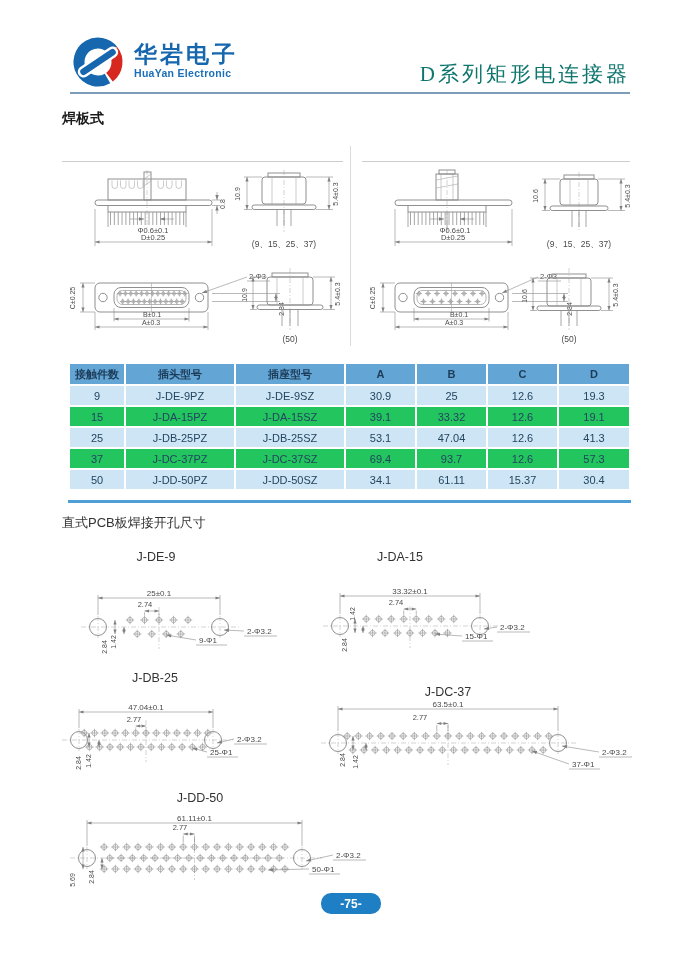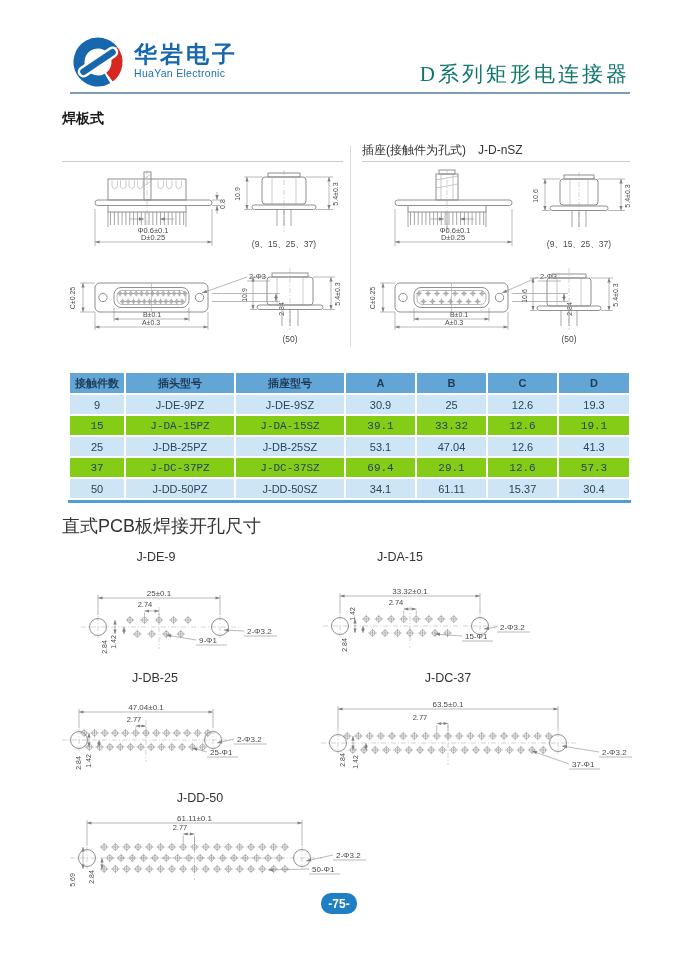--- a/index.html
+++ b/index.html
@@ -1,66 +1,65 @@
 <!DOCTYPE html>
 <html><head>
 <meta charset="utf-8">
 <style>
   html,body{margin:0;padding:0;background:#fff;}
   .page{position:relative;width:700px;height:956px;background:#fff;overflow:hidden;
         font-family:"Liberation Sans",sans-serif;color:#222;border-radius:28px;}
   .abs{position:absolute;}
   .brand-cn{color:#1667ad;font-size:23px;font-weight:bold;letter-spacing:3px;line-height:1.1;}
-  .brand-en{color:#1a6fb8;font-size:10.5px;font-weight:normal;letter-spacing:0.3px;}
+  .brand-en{color:#1a6fb8;font-size:10.5px;font-weight:bold;letter-spacing:0.3px;}
   .doc-title{color:#0f766e;font-family:"Liberation Serif",serif;font-size:21px;letter-spacing:3px;
              width:330px;text-align:right;}
   .hrule{background:#7d9cba;height:2px;}
   .main-title{font-size:14px;font-weight:bold;color:#1a1a1a;}
   .sub-header{font-size:12px;color:#333;}
   .uline{background:#cccccc;height:1px;}
   .vdiv{background:#dadada;width:1px;}
-  .pcb-title{font-size:18px;color:#333;}
+  .pcb-title{font-size:13px;color:#333;}
   .draw-title{font-size:12.5px;color:#333;transform:translateX(-50%);white-space:nowrap;}
   svg.draw{position:absolute;overflow:visible;}
   svg text{font-family:"Liberation Sans",sans-serif;fill:#4a4a4a;}
   .ln{fill:none;stroke:#8f8f8f;stroke-width:1;}
   .thin{fill:none;stroke:#a8a8a8;stroke-width:0.6;}
   .thin2{fill:none;stroke:#9a9a9a;stroke-width:0.7;}
   .comb{fill:none;stroke:#8f8f8f;stroke-width:0.8;}
   .dim{fill:none;stroke:#8a8a8a;stroke-width:0.6;}
   .cl{fill:none;stroke:#b5b5b5;stroke-width:0.6;stroke-dasharray:5 2 1 2;}
   table.parts{border-collapse:separate;border-spacing:2px;background:#fff;table-layout:fixed;}
   table.parts th{background:#63a5d5;color:#1d3c58;font-weight:bold;font-size:11px;height:20px;
                  text-align:center;padding:0;}
   table.parts td{font-size:11px;color:#24455f;text-align:center;height:19px;padding:0;}
   tr.light td{background:#cde5f4;}
-  tr.dark td{background:#84cc16;font-family:Liberation Mono, monospace;}
+  tr.dark td{background:#22c55e;}
   .tbl-underline{background:#4f9ed6;height:3px;}
   .badge{background:#1e7fc4;color:#fff;font-size:12px;font-weight:bold;border-radius:10px;
-         width:36px;height:21px;display:flex;align-items:center;justify-content:center;}
+         width:60px;height:21px;display:flex;align-items:center;justify-content:center;}
 </style>
 </head>
 <body>
 
 <div class="page">
 
   <svg class="draw" style="left:70px;top:36px" width="58" height="54" viewBox="0 0 58 54">
     <circle cx="28" cy="26" r="19" fill="none" stroke="#1667ad" stroke-width="11" stroke-dasharray="86 34" transform="rotate(60 28 26)"></circle>
     <circle cx="28" cy="26" r="19" fill="none" stroke="#d6281e" stroke-width="11" stroke-dasharray="30 90" transform="rotate(-38 28 26)"></circle>
     <rect x="6" y="21.5" width="44" height="9" rx="4.5" fill="#1667ad" stroke="#ffffff" stroke-width="2.5" transform="rotate(-34 28 26)"></rect>
   </svg>
   <div class="abs" style="left:134px;top:42px">
     <div class="brand-cn">华岩电子</div>
     <div class="brand-en">HuaYan Electronic</div>
   </div>
   <div class="abs doc-title" style="left:300px;top:60px">D系列矩形电连接器</div>
   <div class="abs hrule" style="left:70px;top:92px;width:560px"></div>
 
   <div class="abs main-title" style="left:62px;top:110px">焊板式</div>
-  <div class="abs sub-header" style="left:362px;top:142px">插座(接触件为孔式)　J-D-nSZ</div>
   <div class="abs uline" style="left:62px;top:161px;width:281px"></div>
   <div class="abs uline" style="left:362px;top:161px;width:268px"></div>
   <div class="abs vdiv" style="left:350px;top:146px;height:200px"></div>
 
   <svg class="draw" style="left:62px;top:168px" width="185" height="95" viewBox="0 0 185 95">
     <line x1="85" y1="2" x2="85" y2="62" class="cl"></line>
     <rect x="46" y="11" width="78" height="21" class="ln"></rect>
     <g>
         <path d="M50,12.5 v5.25 a2.75,2.75 0 0 0 5.5,0 v-5.25" class="thin"></path>
         <path d="M58.5,12.5 v5.25 a2.75,2.75 0 0 0 5.5,0 v-5.25" class="thin"></path>
@@ -466,21 +465,21 @@
     <line x1="76" y1="48.5" x2="88" y2="48.5" class="dim"></line>
     <line x1="84" y1="16" x2="84" y2="48.5" class="dim"></line>
     <text x="93" y="33" transform="rotate(-90 93 33)" text-anchor="middle" font-size="7">5.4±0.3</text>
     <text x="44" y="80" text-anchor="middle" font-size="8.5">(50)</text>
   <polygon points="8,16 6.4,20.5 9.6,20.5" fill="#808080"></polygon>
       <polygon points="8,48.5 6.4,44 9.6,44" fill="#808080"></polygon>
       <polygon points="84,16 82.4,20.5 85.6,20.5" fill="#808080"></polygon>
       <polygon points="84,48.5 82.4,44 85.6,44" fill="#808080"></polygon>
     </svg>
 
-  <table class="parts abs" style="left:68px;top:371px">
+  <table class="parts abs" style="left:68px;top:362px">
     <colgroup>
       <col style="width:54px">
         <col style="width:108px">
         <col style="width:108px">
       <col style="width:69px">
         <col style="width:69px">
         <col style="width:69px">
         <col style="width:70px">
     </colgroup>
     <thead>
@@ -520,21 +519,21 @@
           <td>53.1</td>
           <td>47.04</td>
           <td>12.6</td>
           <td>41.3</td>
         </tr>
         <tr class="dark">
           <td>37</td>
           <td>J-DC-37PZ</td>
           <td>J-DC-37SZ</td>
           <td>69.4</td>
-          <td>29.1</td>
+          <td>93.7</td>
           <td>12.6</td>
           <td>57.3</td>
         </tr>
         <tr class="light">
           <td>50</td>
           <td>J-DD-50PZ</td>
           <td>J-DD-50SZ</td>
           <td>34.1</td>
           <td>61.11</td>
           <td>15.37</td>
@@ -542,21 +541,21 @@
         </tr>
       </tbody>
   </table>
   <div class="abs tbl-underline" style="left:68px;top:500px;width:563px"></div>
 
   <div class="abs pcb-title" style="left:62px;top:514px">直式PCB板焊接开孔尺寸</div>
 
   <div class="abs draw-title" style="left:156px;top:550px">J-DE-9</div>
   <div class="abs draw-title" style="left:400px;top:550px">J-DA-15</div>
   <div class="abs draw-title" style="left:155px;top:671px">J-DB-25</div>
-  <div class="abs draw-title" style="left:448px;top:671px">J-DC-37</div>
+  <div class="abs draw-title" style="left:448px;top:685px">J-DC-37</div>
   <div class="abs draw-title" style="left:200px;top:791px">J-DD-50</div>
 
   <svg class="draw" style="left:62px;top:572px" width="285" height="100" viewBox="0 0 285 100">
       <line x1="19" y1="55" x2="178" y2="55" class="cl"></line>
       <line x1="97" y1="35" x2="97" y2="77" class="cl"></line>
       <circle cx="36" cy="55" r="8.5" class="ln"></circle>
       <line x1="36" y1="44" x2="36" y2="66" class="cl"></line>
       <circle cx="158" cy="55" r="8.5" class="ln"></circle>
       <line x1="158" y1="44" x2="158" y2="66" class="cl"></line>
       <circle cx="68" cy="48" r="2.6" class="thin2"></circle>

